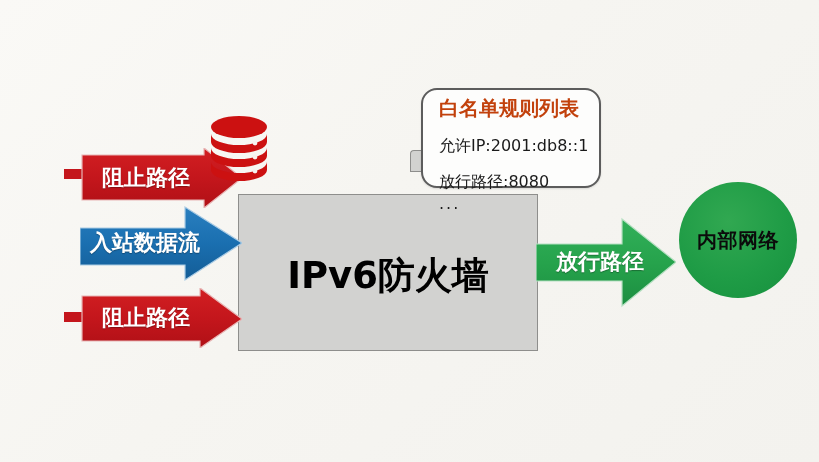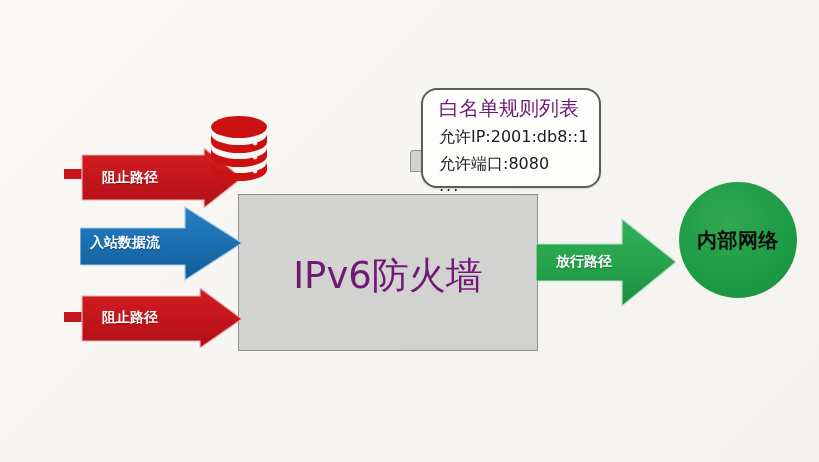--- a/index.html
+++ b/index.html
@@ -37,38 +37,38 @@
   #firewall-label {
     position: absolute;
     left: 0;
     top: 0;
     width: 100%;
     height: 100%;
     display: flex;
     align-items: center;
     justify-content: center;
     font-size: 37px;
-    font-weight: normal;
-    color: #701a75;
+    font-weight: bold;
+    color: #000000;
     letter-spacing: 0px;
     padding-top: 6px;
     box-sizing: border-box;
   }
 
   
   .arrow-wrap { position: absolute; }
   .arrow-label {
     position: absolute;
     left: 0;
     top: 0;
     width: 100%;
     height: 100%;
     display: flex;
     align-items: center;
-    font-size: 14px;
+    font-size: 22px;
     font-weight: bold;
     color: #ffffff;
     text-shadow: 0 1px 1px rgba(0,0,0,0.30);
     pointer-events: none;
     box-sizing: border-box;
     text-align: center;
   }
 
   #arrow-block-top { left: 64px; top: 148px; width: 178px; height: 60px; }
   #arrow-block-top .arrow-label { padding-left: 38px; }
@@ -111,30 +111,30 @@
     height: 100px;
     background: #fdfdfc;
     border: 2px solid #5c5c5c;
     border-radius: 16px;
     box-sizing: border-box;
     padding: 7px 0 0 16px;
     box-shadow: 0 1px 2px rgba(0,0,0,0.12);
   }
   #whitelist-title {
     font-size: 20px;
-    font-weight: normal;
-    color: #701a75;
+    font-weight: bold;
+    color: #c2410c;
     line-height: 1.15;
     letter-spacing: 0px;
   }
   .whitelist-line {
     font-size: 16px;
     color: #1a1a1a;
     line-height: 1.25;
-    margin-top: 7px;
+    margin-top: 16px;
     white-space: nowrap;
   }
   #whitelist-ellipsis {
     font-size: 16px;
     color: #1a1a1a;
     line-height: 1;
     margin-top: 4px;
     letter-spacing: 2px;
   }
   
@@ -235,17 +235,17 @@
         <circle cx="45" cy="57" r="2.4"></circle>
       </g>
     </svg>
   </div>
 
   <div class="abs" id="callout-notch"></div>
 
   <div class="abs" id="whitelist-callout">
     <div id="whitelist-title">白名单规则列表</div>
     <div class="whitelist-line">允许IP:2001:db8::1</div>
-    <div class="whitelist-line">允许端口:8080</div>
+    <div class="whitelist-line">放行路径:8080</div>
     <div id="whitelist-ellipsis">...</div>
   </div>
 
 </div>
 
 </body></html>

